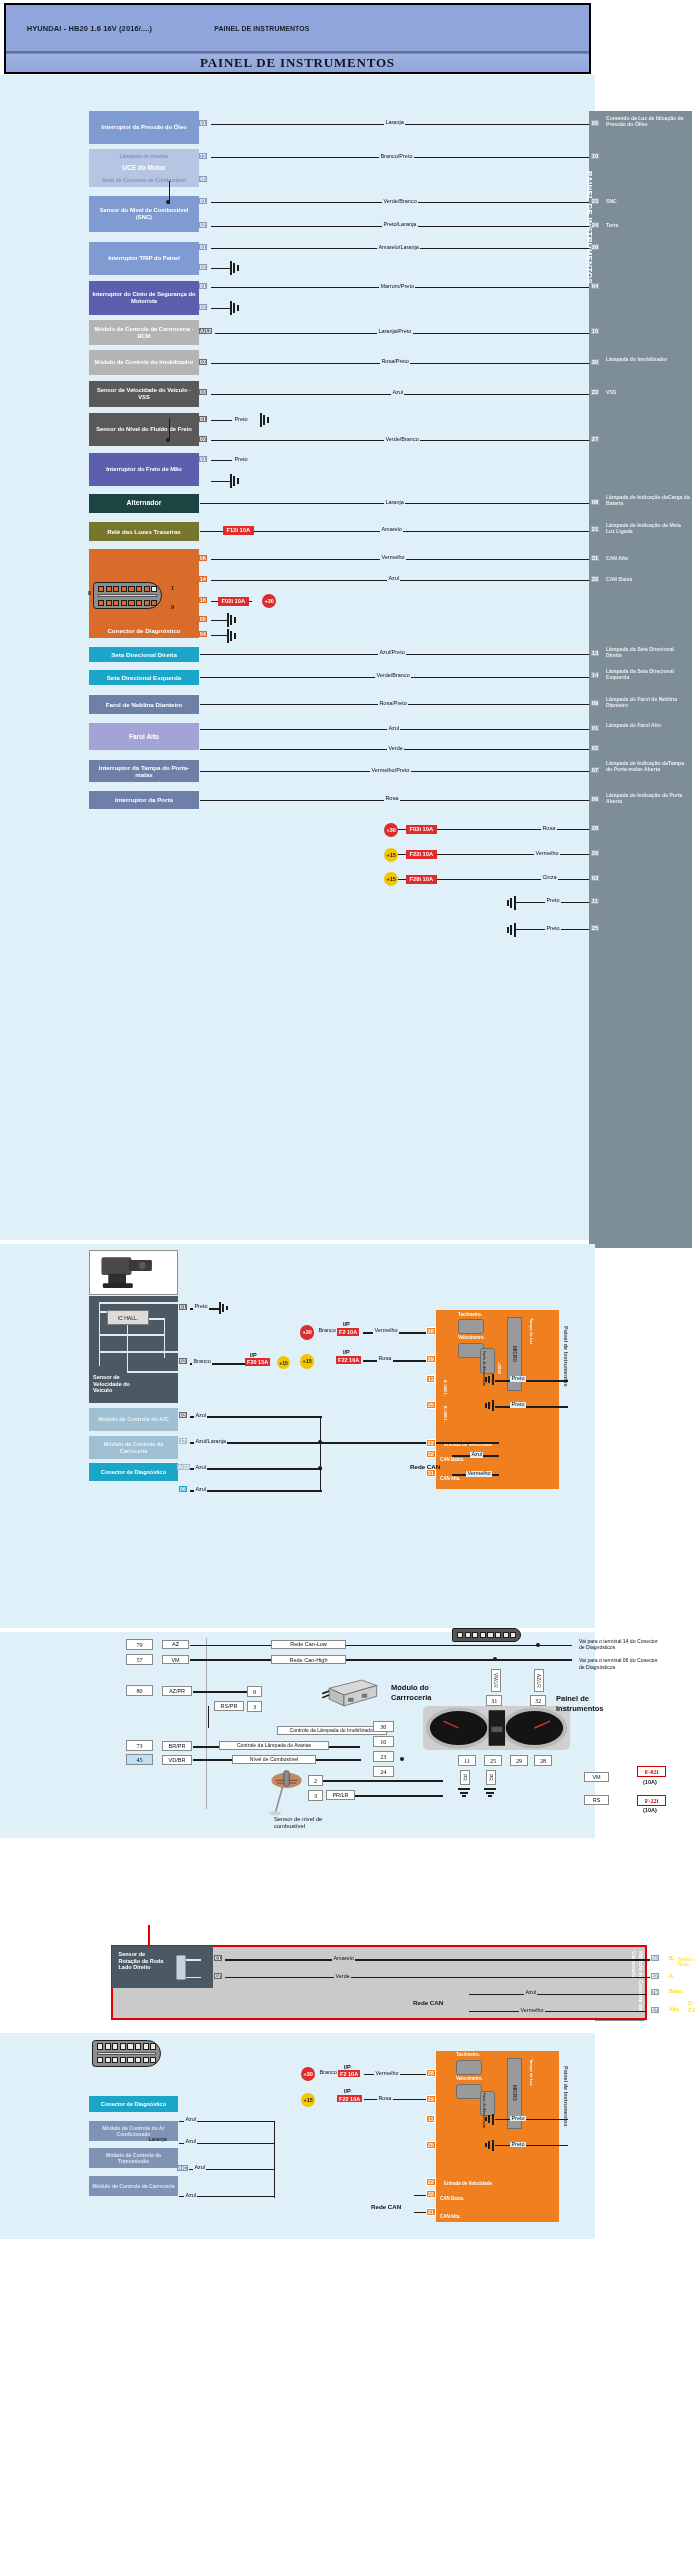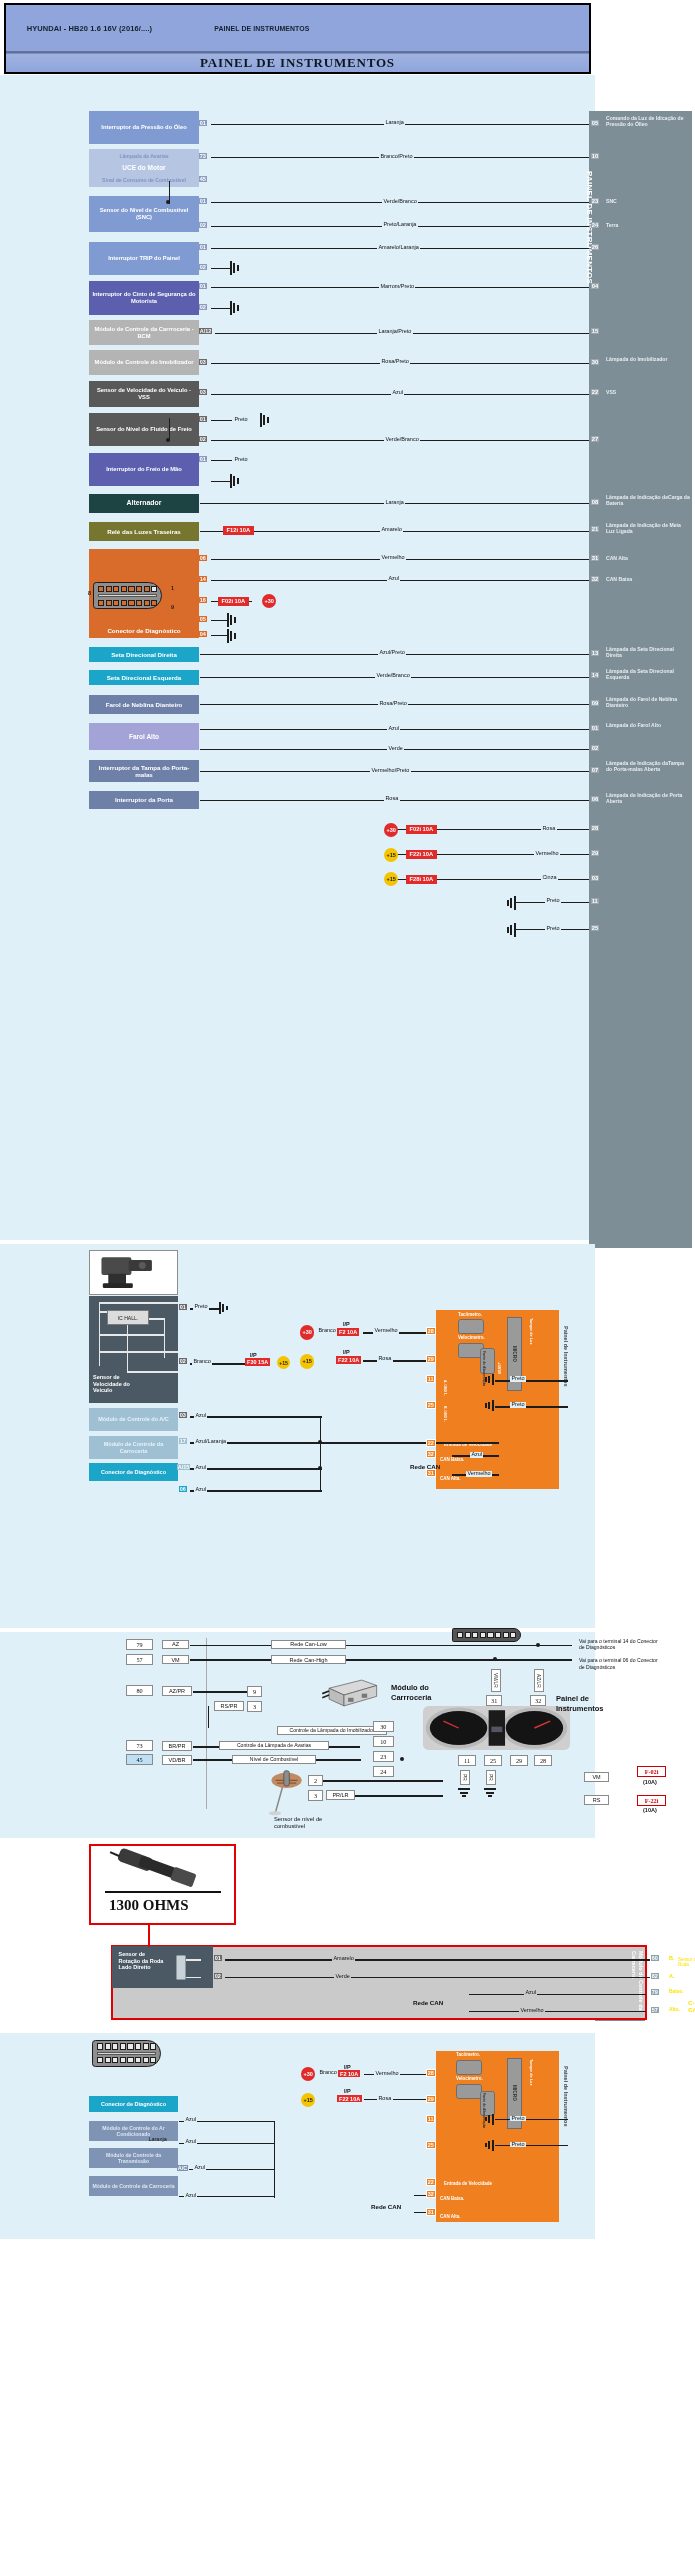--- a/index.html
+++ b/index.html
@@ -700,30 +700,20 @@
 
     <div class="tag" style="left:584px;top:140px;width:25px;">VM</div>
     <div class="tag" style="left:584px;top:163px;width:25px;">RS</div>
     <div class="tagn" style="left:637px;top:134px;width:29px;color:#c00;font-weight:bold;border-color:#c00;">F-02i</div>
     <div class="stxt b" style="left:643px;top:147px;">(10A)</div>
     <div class="tagn" style="left:637px;top:163px;width:29px;color:#c00;font-weight:bold;border-color:#c00;">F-22i</div>
     <div class="stxt b" style="left:643px;top:175px;">(10A)</div>
   </div>
 
   <div class="sheet4">
-    <div class="redbox" style="left:89px;top:2.7px;width:147px;height:81px;">
-      <svg style="position:absolute;left:15px;top:2.7px;" width="115" height="48" viewBox="0 0 168 70">
-        <rect x="18" y="6" width="50" height="20" rx="6" fill="#3a3a3a" transform="rotate(20 40 16)"></rect>
-        <rect x="48" y="18" width="54" height="16" rx="4" fill="#2a2a2a" transform="rotate(20 70 26)"></rect>
-        <rect x="96" y="32" width="34" height="20" rx="3" fill="#4a4a4a" transform="rotate(20 112 42)"></rect>
-        <path d="M20 12 L6 6" stroke="#222" stroke-width="3"></path>
-      </svg>
-      <div style="position:absolute;left:13.7px;top:45px;width:116px;height:2.7px;background:#111;"></div>
-      <div class="ohms" style="left:18px;top:51px;">1300 OHMS</div>
-    </div>
     <div class="wireV" style="left:148px;top:84px;height:22px;background:#e20000;width:2.1px;"></div>
 
     <div class="greybox" style="left:111px;top:104px;width:536px;height:75px;">
       <div style="position:absolute;left:-0.7px;top:-0.7px;width:101px;height:42px;background:#4a5963;"></div>
       <div class="stxt b w" style="left:5.5px;top:4.1px;width:48px;line-height:1.2;">Sensor de Rotação da Roda Lado Direito</div>
       <div style="position:absolute;left:63px;top:8.2px;width:9.6px;height:25px;background:#c9d2d8;border:0.7px solid #8c9aa3;border-radius:1.4px;"></div>
       <div class="wwire" style="left:73px;top:12.3px;width:15px;height:1.4px;"></div>
       <div class="wwire" style="left:73px;top:30px;width:15px;height:1.4px;"></div>
 
       <div class="pinL dark" style="left:101px;top:8.2px;">01</div>

